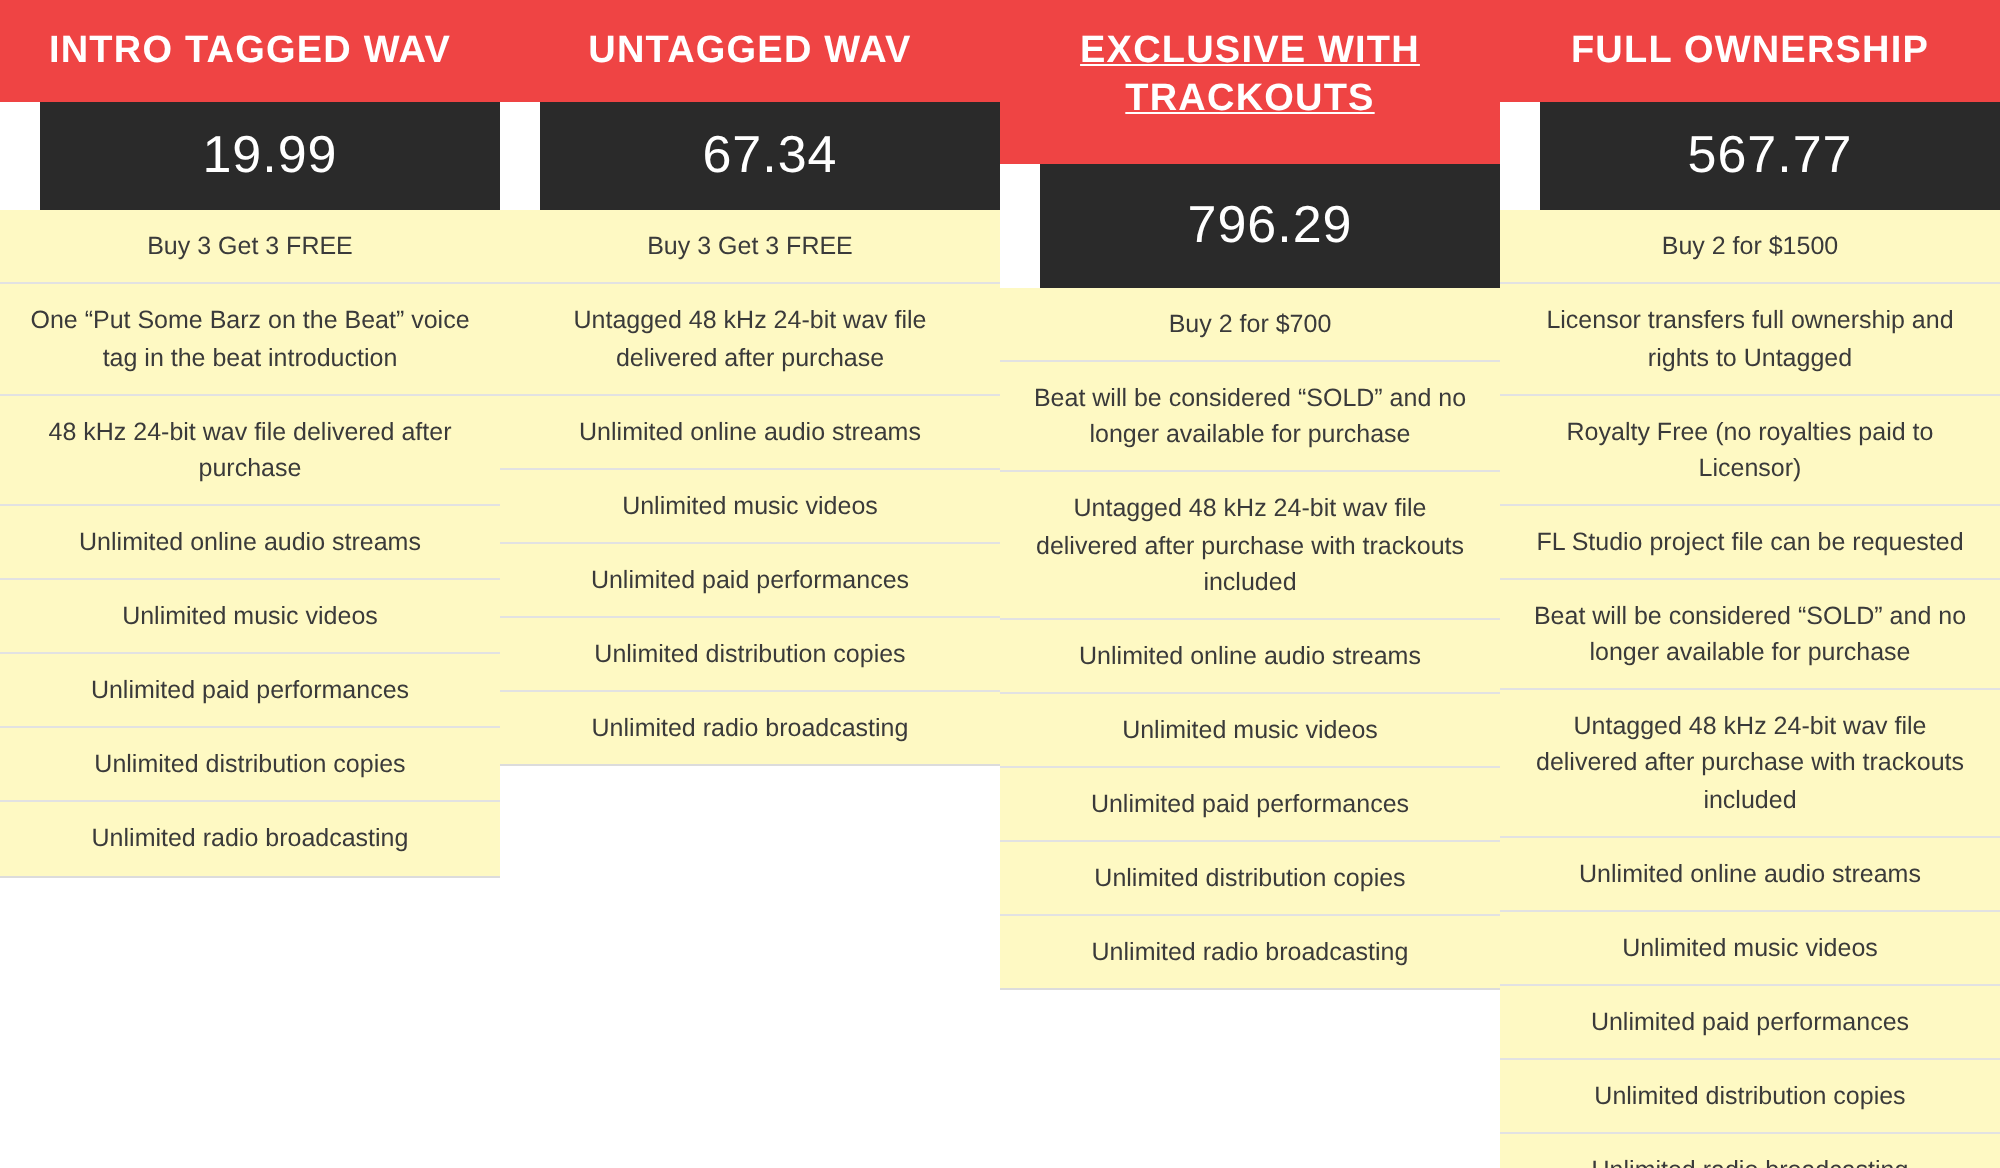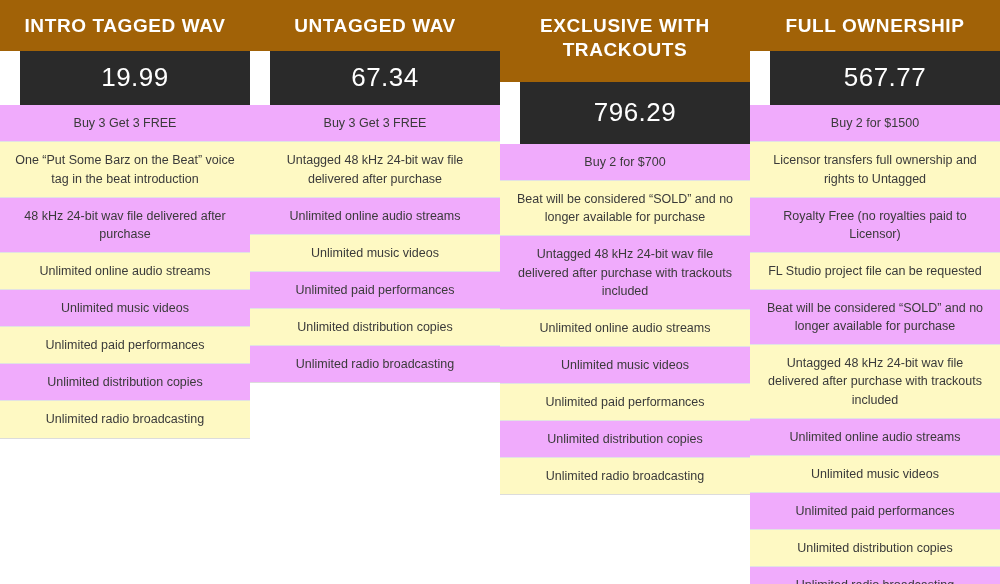--- a/index.html
+++ b/index.html
@@ -19,21 +19,21 @@
     width: 1000px;
     align-items: flex-start;
   }
   .plan {
     width: 250px;
     box-sizing: border-box;
     display: flex;
     flex-direction: column;
   }
   .plan-head {
-    background: #a16207;
+    background: #ef4444;
     color: #ffffff;
     text-align: center;
     padding: 14px 10px 13px 10px;
     box-sizing: border-box;
   }
   .plan-title {
     font-size: 19px;
     font-weight: bold;
     letter-spacing: 0.6px;
     line-height: 1.25;
@@ -61,31 +61,32 @@
   .feature {
     font-size: 12.5px;
     line-height: 1.45;
     text-align: center;
     padding: 9px 14px;
     box-sizing: border-box;
     border-bottom: 1px solid #e2e2e2;
     color: #3a3a3a;
   }
   .feature.odd {
-    background: #f0abfc;
+    background: #fef9c3;
   }
   .feature.even {
     background: #fef9c3;
   }
   .feature:last-child {
     border-bottom: 1px solid #dcdcdc;
   }
   
   .plan.featured .plan-head {
     padding: 14px 10px 20px 10px;
+    text-decoration: underline;
   }
   .plan.featured .plan-price-box {
     padding: 16px 10px 18px 10px;
   }
 </style>
 </head>
 <body>
 
 <div class="pricing-grid">
 

